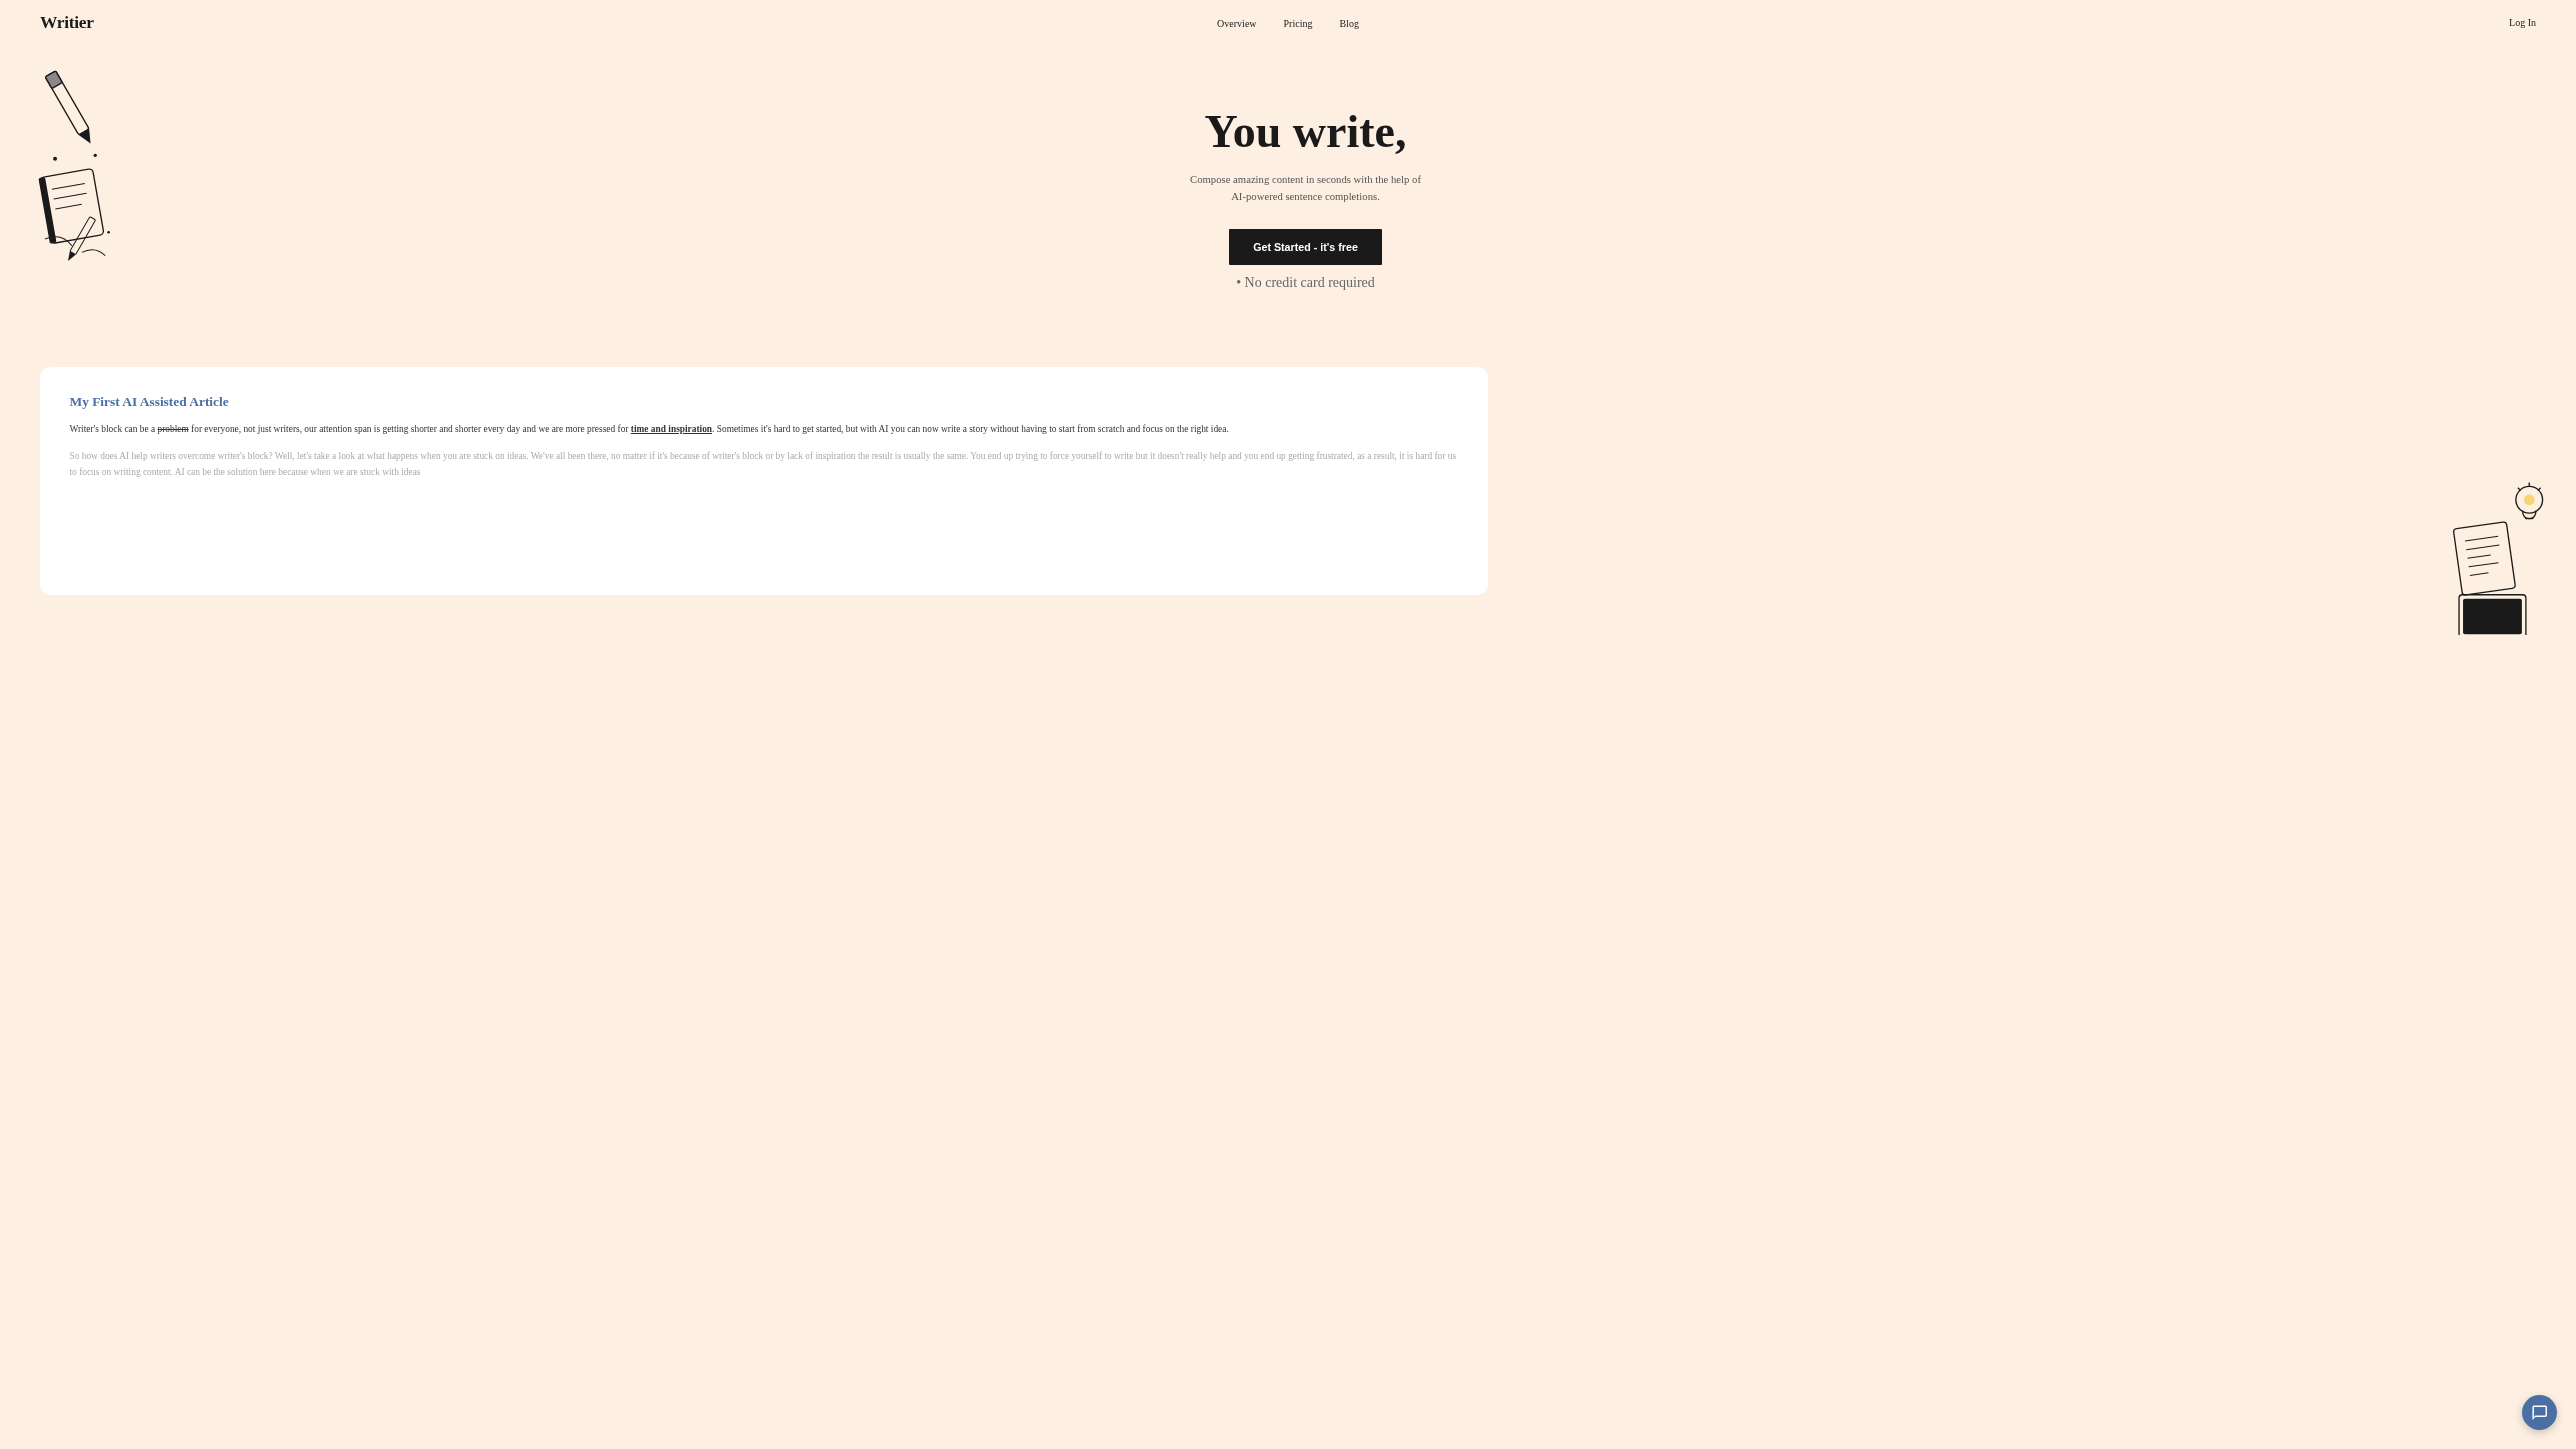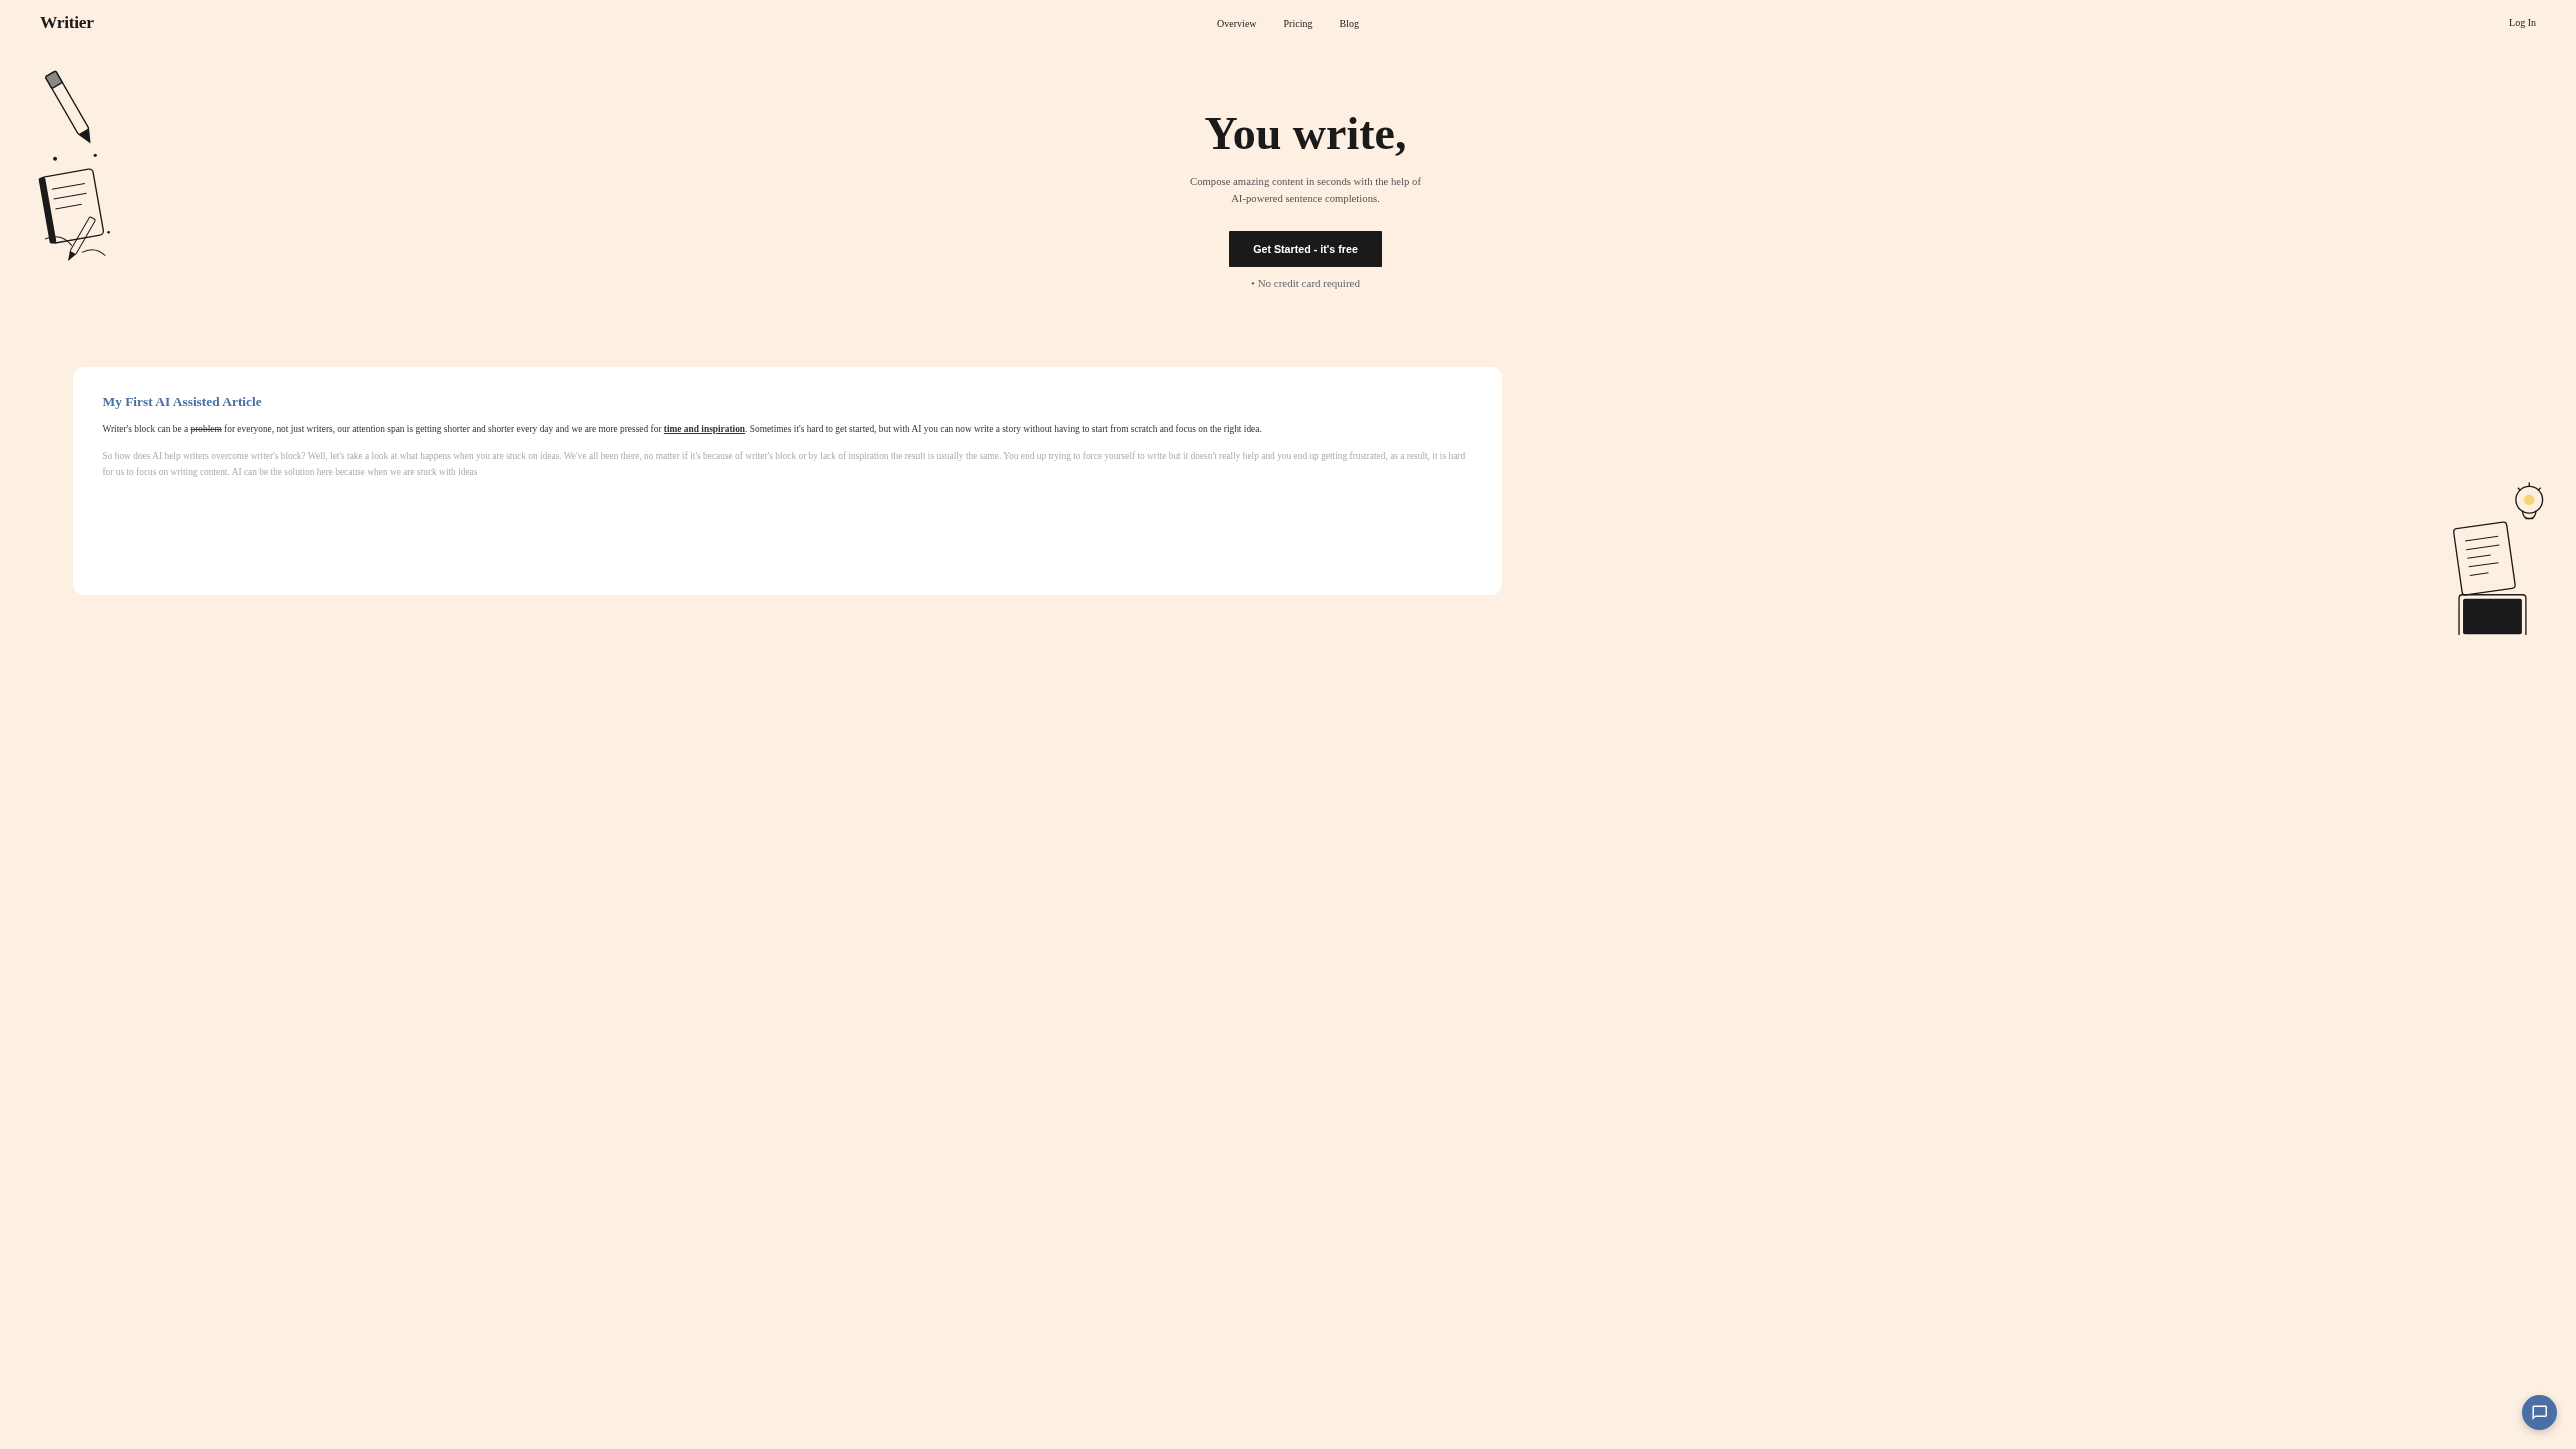--- a/index.html
+++ b/index.html
@@ -95,33 +95,32 @@
       border: none;
       padding: 12px 24px;
       font-size: 10.7px;
       font-weight: 600;
       border-radius: 1px;
       cursor: pointer;
       margin-bottom: 9.4px;
     }
 
     .cta-subtext {
-      font-size: 11px;
+      font-size: 14px;
       color: #666;
     }
 
     
     .content-section {
       background-color: #fdf0e3;
       padding: 0 40px 40px;
       display: flex;
       gap: 20px;
       align-items: flex-start;
       position: relative;
-      margin-left: 33px;
     }
 
     .article-card {
       background-color: #ffffff;
       border-radius: 10.7px;
       padding: 27px 29.5px;
       flex: 1;
       max-width: 58%;
       min-height: 228px;
     }

